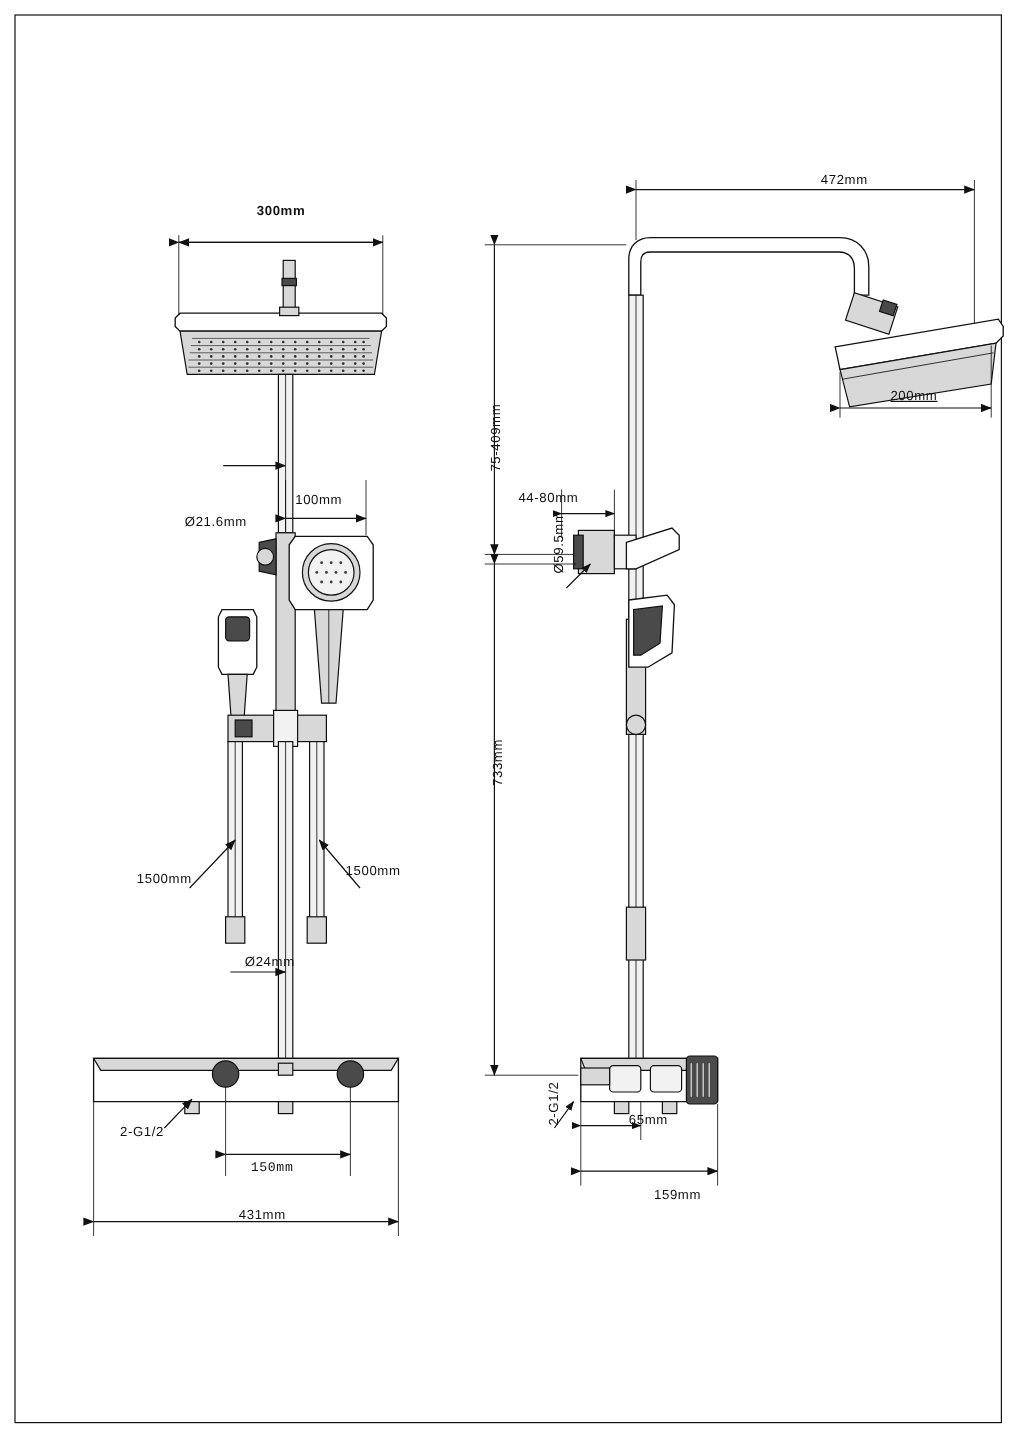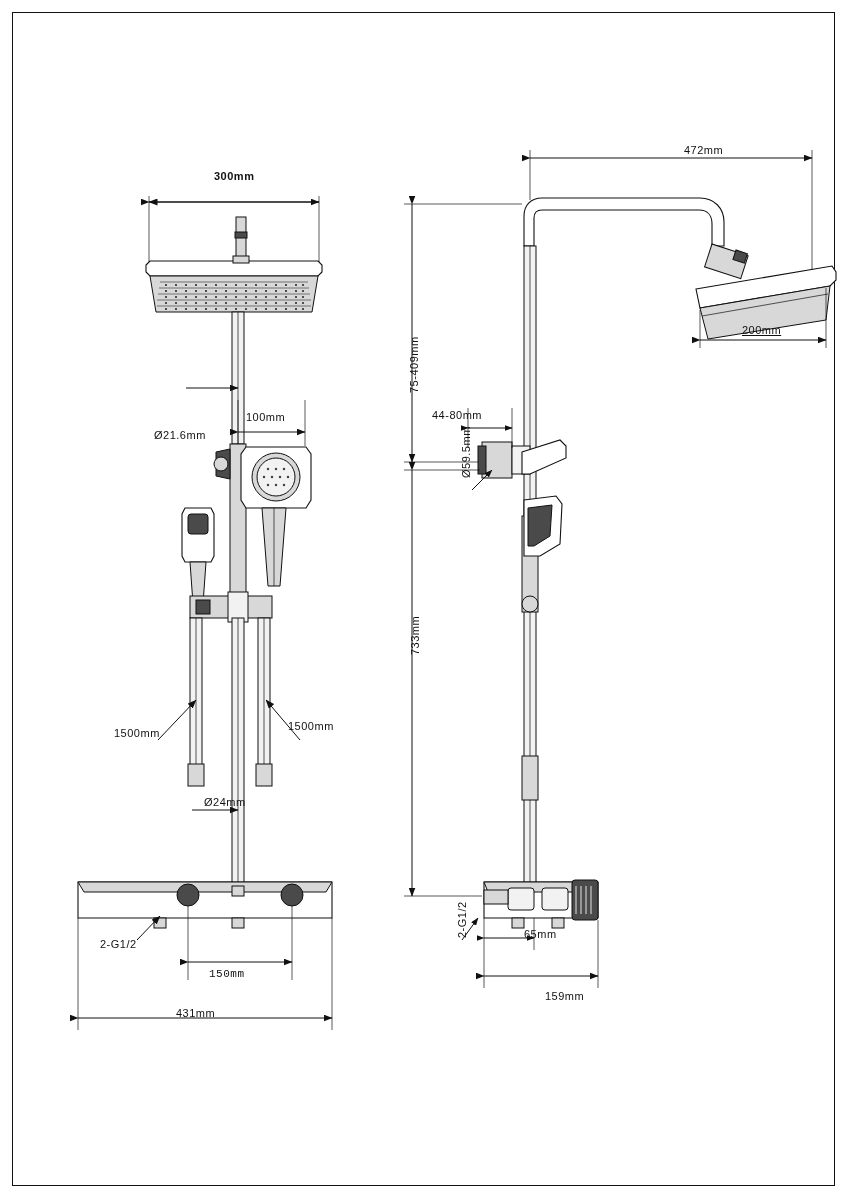--- a/index.html
+++ b/index.html
@@ -346,21 +346,21 @@
   </svg>
 
   <div class="dimtext" style="left:214px; top:170px;font-weight:bold;">300mm</div>
   <div class="dimtext" style="left:154px; top:395px;margin-top:34px;">Ø21.6mm</div>
   <div class="dimtext" style="left:246px; top:411px;">100mm</div>
   <div class="dimtext" style="left:114px; top:727px;">1500mm</div>
   <div class="dimtext" style="left:288px; top:720px;">1500mm</div>
   <div class="dimtext" style="left:172px; top:796px;margin-left:32px;">Ø24mm</div>
   <div class="dimtext" style="left:100px; top:938px;">2-G1/2</div>
   <div class="dimtext" style="left:209px; top:968px;font-family:Liberation Mono, monospace;">150mm</div>
-  <div class="dimtext" style="left:176px; top:1007px;">431mm</div>
+  <div class="dimtext" style="left:199px; top:1007px;">431mm</div>
 
   <div class="dimtext" style="left:684px; top:144px;">472mm</div>
   <div class="dimtext" style="left:742px; top:324px;text-decoration:underline;">200mm</div>
   <div class="dimtext vert" style="left:408px; top:393px;">75-409mm</div>
   <div class="dimtext" style="left:432px; top:409px;">44-80mm</div>
   <div class="dimtext vert" style="left:460px; top:478px;">Ø59.5mm</div>
   <div class="dimtext vert" style="left:409px; top:655px;">733mm</div>
   <div class="dimtext vert" style="left:456px; top:938px;">2-G1/2</div>
   <div class="dimtext" style="left:496px; top:928px;margin-left:28px;">65mm</div>
   <div class="dimtext" style="left:545px; top:964px;margin-top:26px;">159mm</div>

